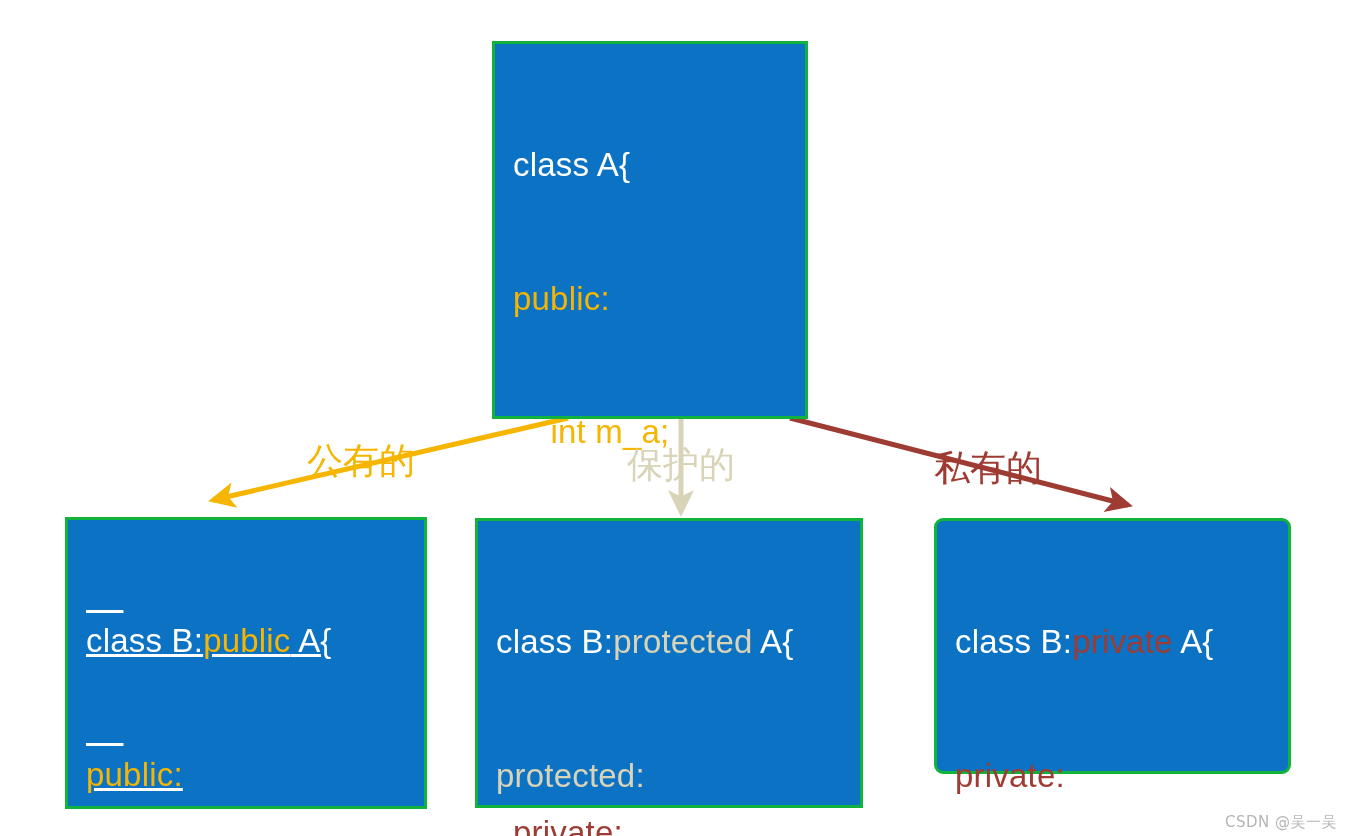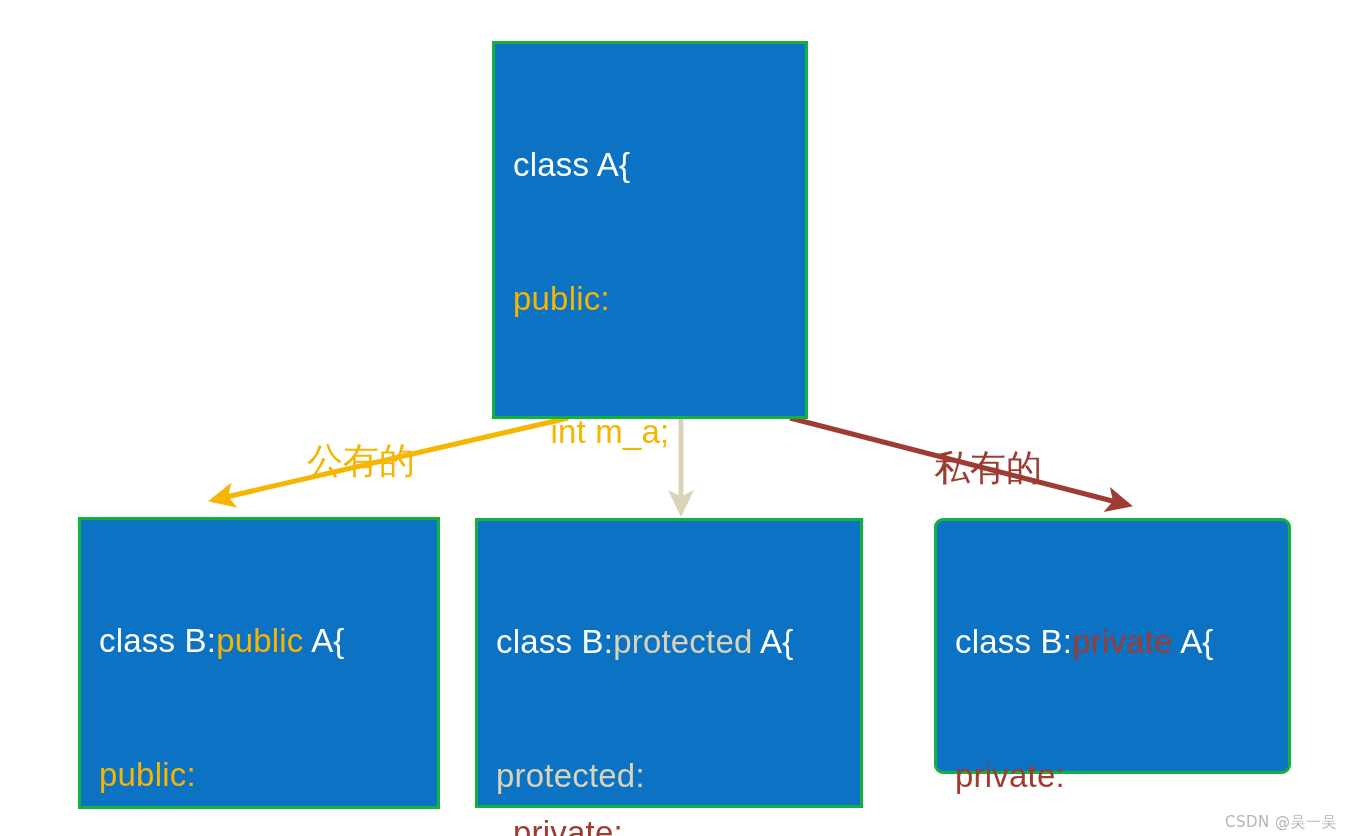--- a/index.html
+++ b/index.html
@@ -33,21 +33,21 @@
   }
   .code-box .line { display: block; }
 
   .tok-white   { color: #ffffff; }
   .tok-yellow  { color: #f5b500; }
   .tok-beige   { color: #d9d3b8; }
   .tok-red     { color: #9e3b32; }
 
   
   #box-base   { left: 492px;  top: 41px;  width: 316px; height: 378px; }
-  #box-public { left: 78px;   top: 517px; width: 362px; height: 292px; }
+  #box-public { left: 65px;   top: 517px; width: 362px; height: 292px; text-decoration: underline; }
   #box-prot   { left: 475px;  top: 518px; width: 388px; height: 290px; }
   #box-priv   { left: 934px;  top: 518px; width: 357px; height: 256px; border-radius: 9px; }
 
   
   #arrow-layer {
     position: absolute;
     left: 0; top: 0;
     width: 1345px; height: 836px;
     pointer-events: none;
   }
@@ -129,17 +129,18 @@
 
   <div class="code-box" id="box-priv">
     <span class="line"><span class="tok-white">class B:</span><span class="tok-red">private</span><span class="tok-white"> A{</span></span>
     <span class="line"><span class="tok-red">private:</span></span>
     
     
     
   </div>
 
   <div class="arrow-label" id="label-public">公有的</div>
+  <div class="arrow-label" id="label-prot">保护的</div>
   <div class="arrow-label" id="label-priv">私有的</div>
 
   <div id="watermark">CSDN @吴一吴</div>
 
 </div>
 
 </body></html>

